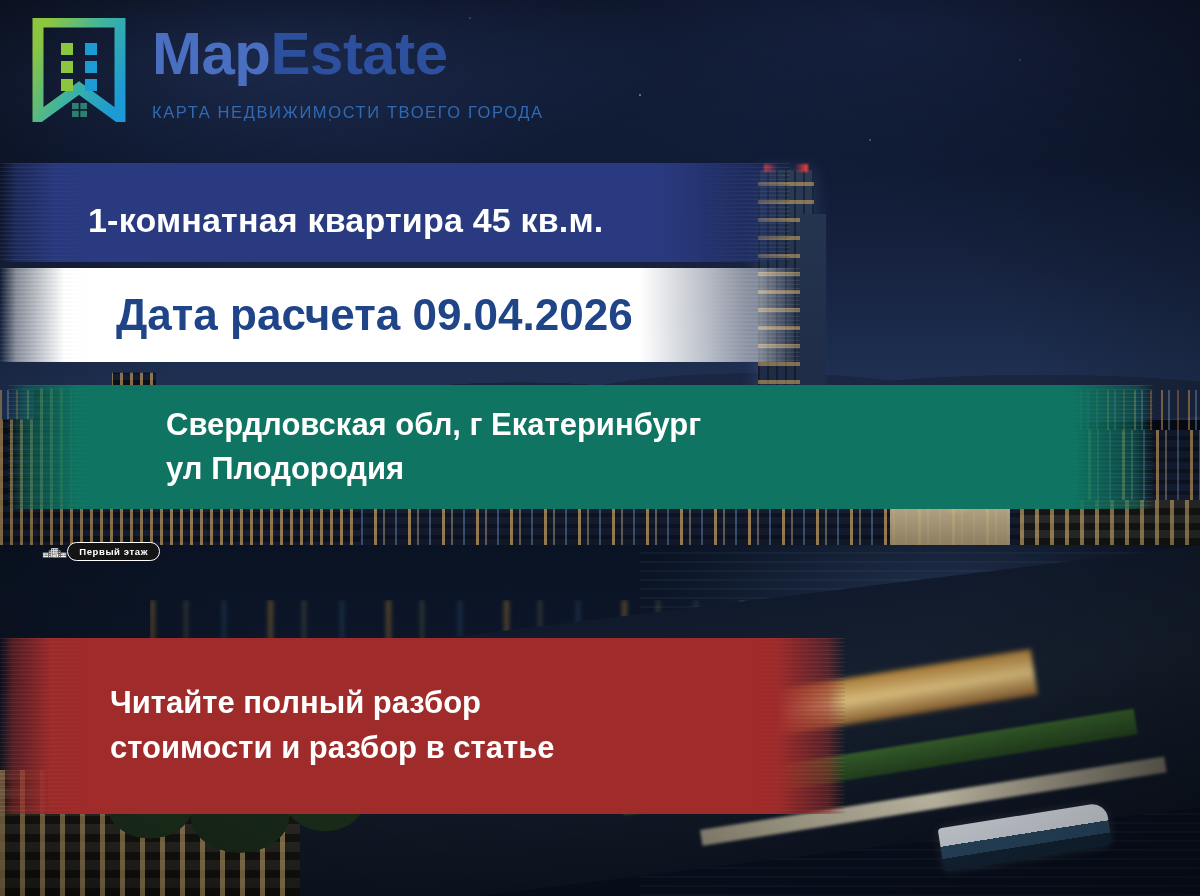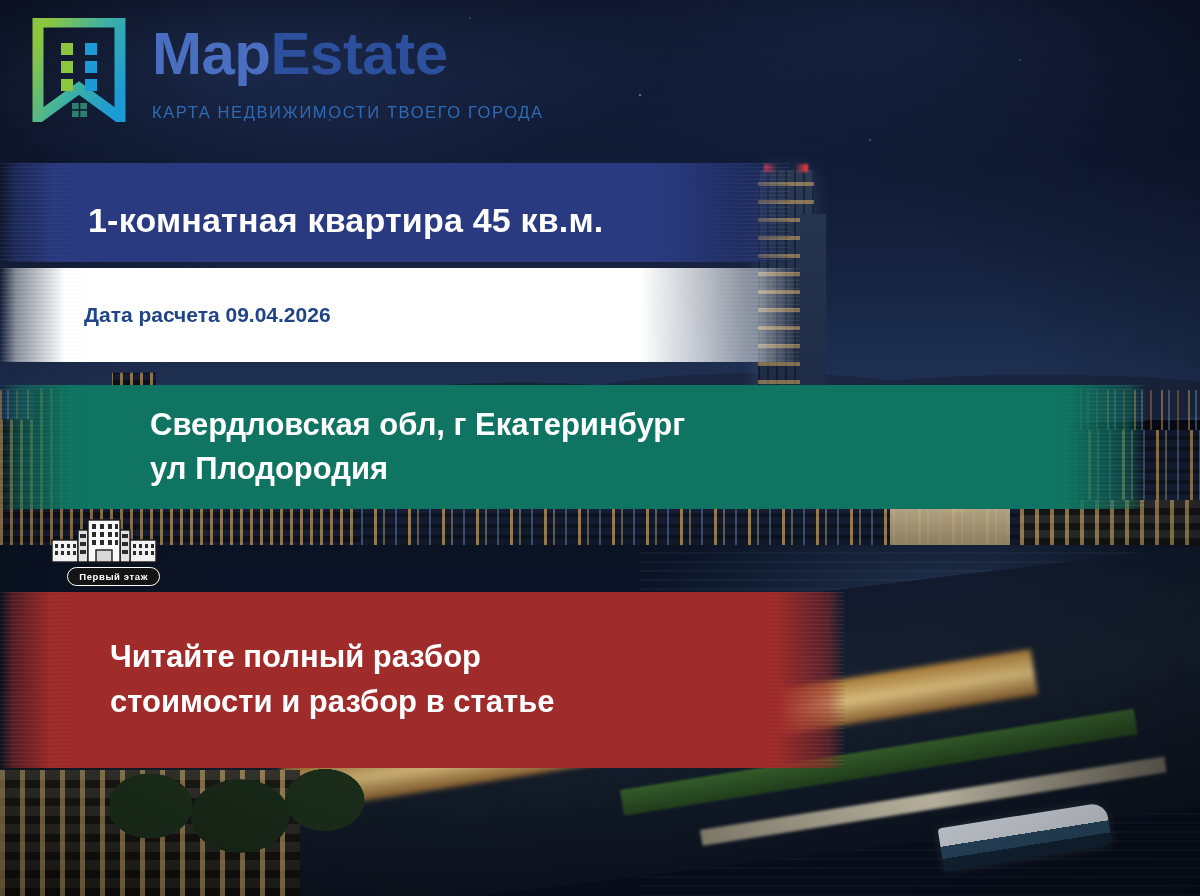--- a/index.html
+++ b/index.html
@@ -267,41 +267,42 @@
     left:0; top:268px; width:800px; height:94px;
     background:linear-gradient(90deg,
       rgba(255,255,255,0) 0%,
       rgba(255,255,255,.5) 2%,
       #ffffff 8%,
       #ffffff 80%,
       rgba(255,255,255,.45) 95%,
       rgba(255,255,255,0) 100%);
   }
   .band-white .txt{
-    color:#1f4487; font-size:21px; font-weight:bold;
-    padding-left:84px;
+    color:#1f4487; font-size:44px; font-weight:bold;
+    padding-left:116px;
   }
 
   .band-green{
-    left:0; top:385px; width:1145px; height:124px;
+    left:8px; top:385px; width:1145px; height:124px;
     background:linear-gradient(90deg,
       rgba(15,117,98,0) 0%,
       rgba(15,117,98,.5) 1.5%,
       #0f7562 6%,
       #0f7562 93%,
       rgba(15,117,98,.5) 98.5%,
       rgba(15,117,98,0) 100%);
+    padding-left:8px;
   }
   .band-green .txt{
     color:#ffffff; font-size:31px; font-weight:bold; line-height:1.42;
     padding-left:150px;
   }
 
   .band-red{
-    left:0; top:592px; width:845px; height:176px;
+    left:0; top:638px; width:845px; height:176px;
     background:linear-gradient(90deg,
       rgba(160,43,43,0) 0%,
       rgba(160,43,43,.5) 1.5%,
       #a02b2b 6%,
       #a02b2b 92%,
       rgba(160,43,43,.5) 98%,
       rgba(160,43,43,0) 100%);
   }
   .band-red .txt{
     color:#ffffff; font-size:31px; font-weight:bold; line-height:1.45;
@@ -327,21 +328,21 @@
     background-image:repeating-linear-gradient(180deg,
       rgba(255,255,255,.07) 0 1px, rgba(0,0,0,.08) 1px 3px, transparent 3px 7px);
     -webkit-mask-image:linear-gradient(270deg,rgba(0,0,0,.95),transparent);
             mask-image:linear-gradient(270deg,rgba(0,0,0,.95),transparent);
   }
 
   
   .watermark{
     position:absolute; left:42px; top:514px; width:118px; height:78px;
     z-index:25;
-    display:flex; flex-direction:column; align-items:flex-end;
+    display:flex; flex-direction:row; align-items:center;
   }
   .wm-label{
     margin-top:-3px;
     background:#141414;
     color:#ffffff;
     font-size:9.5px; font-weight:bold;
     letter-spacing:.6px;
     padding:3px 11px;
     border:1.5px solid #ffffff;
     border-radius:11px;

